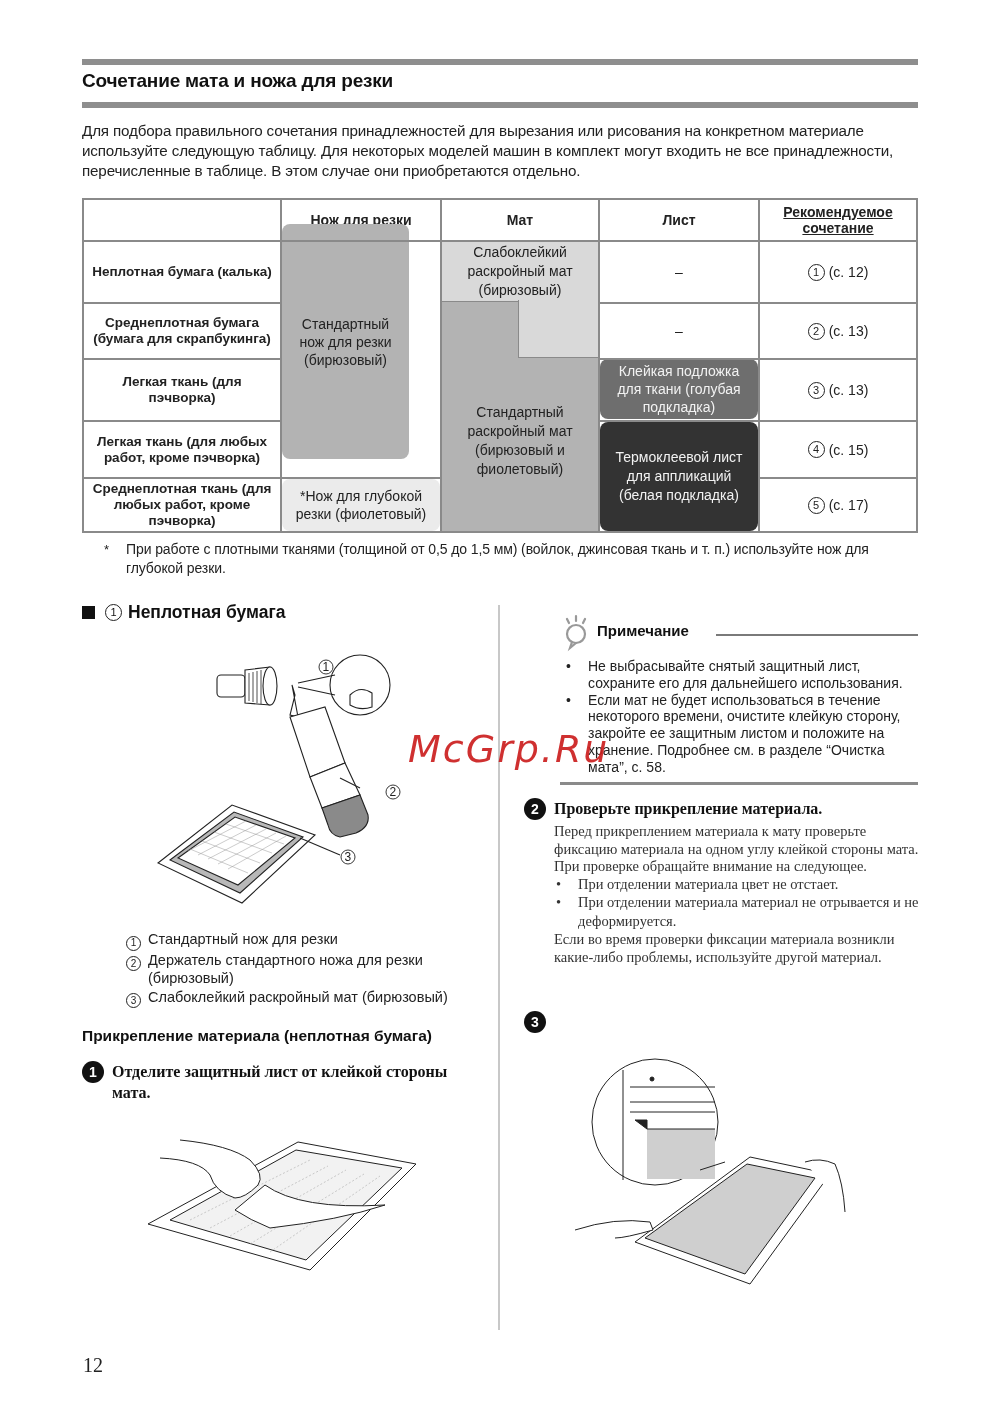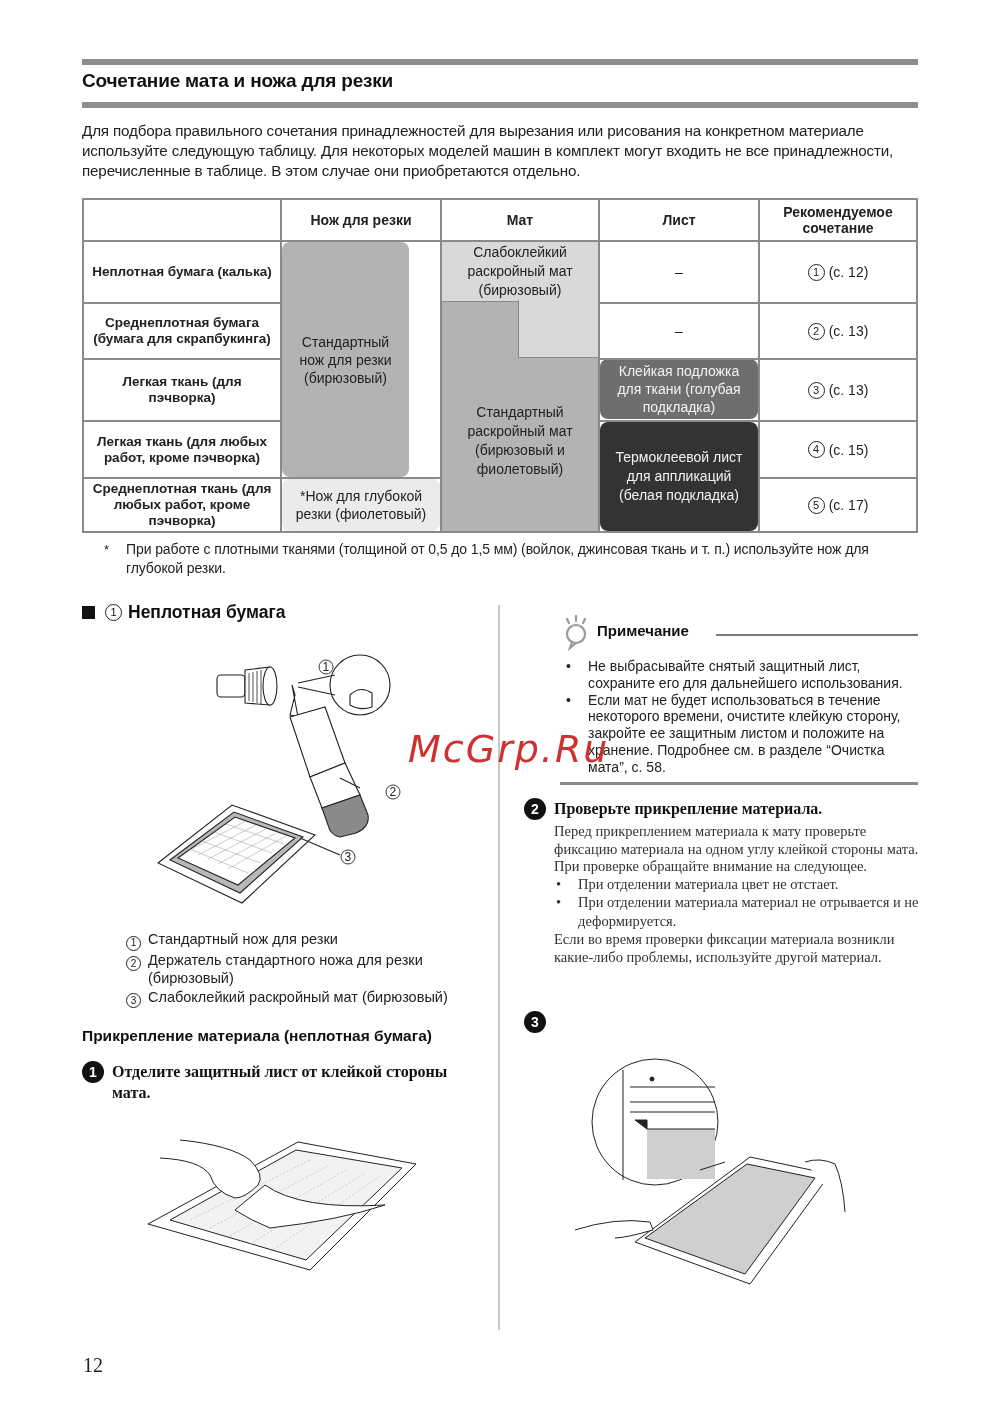--- a/index.html
+++ b/index.html
@@ -72,29 +72,29 @@
 <div class="title">Сочетание мата и ножа для резки</div>
 <div class="rule" style="top:102px;"></div>
 <div class="intro">Для подбора правильного сочетания принадлежностей для вырезания или рисования на конкретном материале используйте следующую таблицу. Для некоторых моделей машин в комплект могут входить не все принадлежности, перечисленные в таблице. В этом случае они приобретаются отдельно.</div>
 
 <div class="tbl">
 
   <div class="cell hdr" style="left:0;top:0;width:196px;height:40px;"></div>
   <div class="cell hdr" style="left:198px;top:0;width:158px;height:40px;">Нож для резки</div>
   <div class="cell hdr" style="left:358px;top:0;width:156px;height:40px;">Мат</div>
   <div class="cell hdr" style="left:516px;top:0;width:158px;height:40px;">Лист</div>
-  <div class="cell hdr" style="left:676px;top:0;width:156px;height:40px;padding:0 6px;">Рекомендуемое сочетание</div>
+  <div class="cell hdr" style="left:676px;top:0;width:156px;height:40px;padding:0 6px;text-decoration:underline;">Рекомендуемое сочетание</div>
 
   <div class="cell rowlbl" style="left:0;top:42px;width:196px;height:60px;padding:0 8px;">Неплотная бумага (калька)</div>
   <div class="cell rowlbl" style="left:0;top:104px;width:196px;height:54px;padding:0 6px;">Среднеплотная бумага (бумага для скрапбукинга)</div>
   <div class="cell rowlbl" style="left:0;top:160px;width:196px;height:60px;padding:0 30px;">Легкая ткань (для пэчворка)</div>
   <div class="cell rowlbl" style="left:0;top:222px;width:196px;height:55px;padding:0 4px;">Легкая ткань (для любых работ, кроме пэчворка)</div>
   <div class="cell rowlbl" style="left:0;top:279px;width:196px;height:52px;padding:0 8px;">Среднеплотная ткань (для любых работ, кроме пэчворка)</div>
 
-  <div class="cell knife" style="left:198px;top:42px;width:127px;height:235px;padding:11px 12px;">Стандартный нож для резки (бирюзовый)</div>
+  <div class="cell knife" style="left:198px;top:24px;width:127px;height:235px;padding:11px 12px;">Стандартный нож для резки (бирюзовый)</div>
   <div class="cell deepknife" style="left:198px;top:279px;width:158px;height:52px;padding:0 4px;">*Нож для глубокой резки (фиолетовый)</div>
 
   <div class="stdmat" style="position:absolute;left:358px;top:102px;width:156px;height:229px;"></div>
   <div class="lightmat" style="position:absolute;left:358px;top:42px;width:156px;height:60px;"></div>
   <div class="lightmat" style="position:absolute;left:434px;top:100px;width:80px;height:58px;border-left:1px solid #8a8a8a;border-bottom:1px solid #8a8a8a;"></div>
   <div style="position:absolute;left:358px;top:101px;width:77px;height:1px;background:#8a8a8a;"></div>
   <div class="cell" style="left:358px;top:42px;width:156px;height:58px;padding:0 12px;line-height:19px;">Слабоклейкий раскройный мат (бирюзовый)</div>
   <div class="cell" style="left:358px;top:196px;width:156px;height:90px;padding:0 14px;line-height:19px;">Стандартный раскройный мат (бирюзовый и фиолетовый)</div>
 
   <div class="cell" style="left:516px;top:42px;width:158px;height:60px;">–</div>

